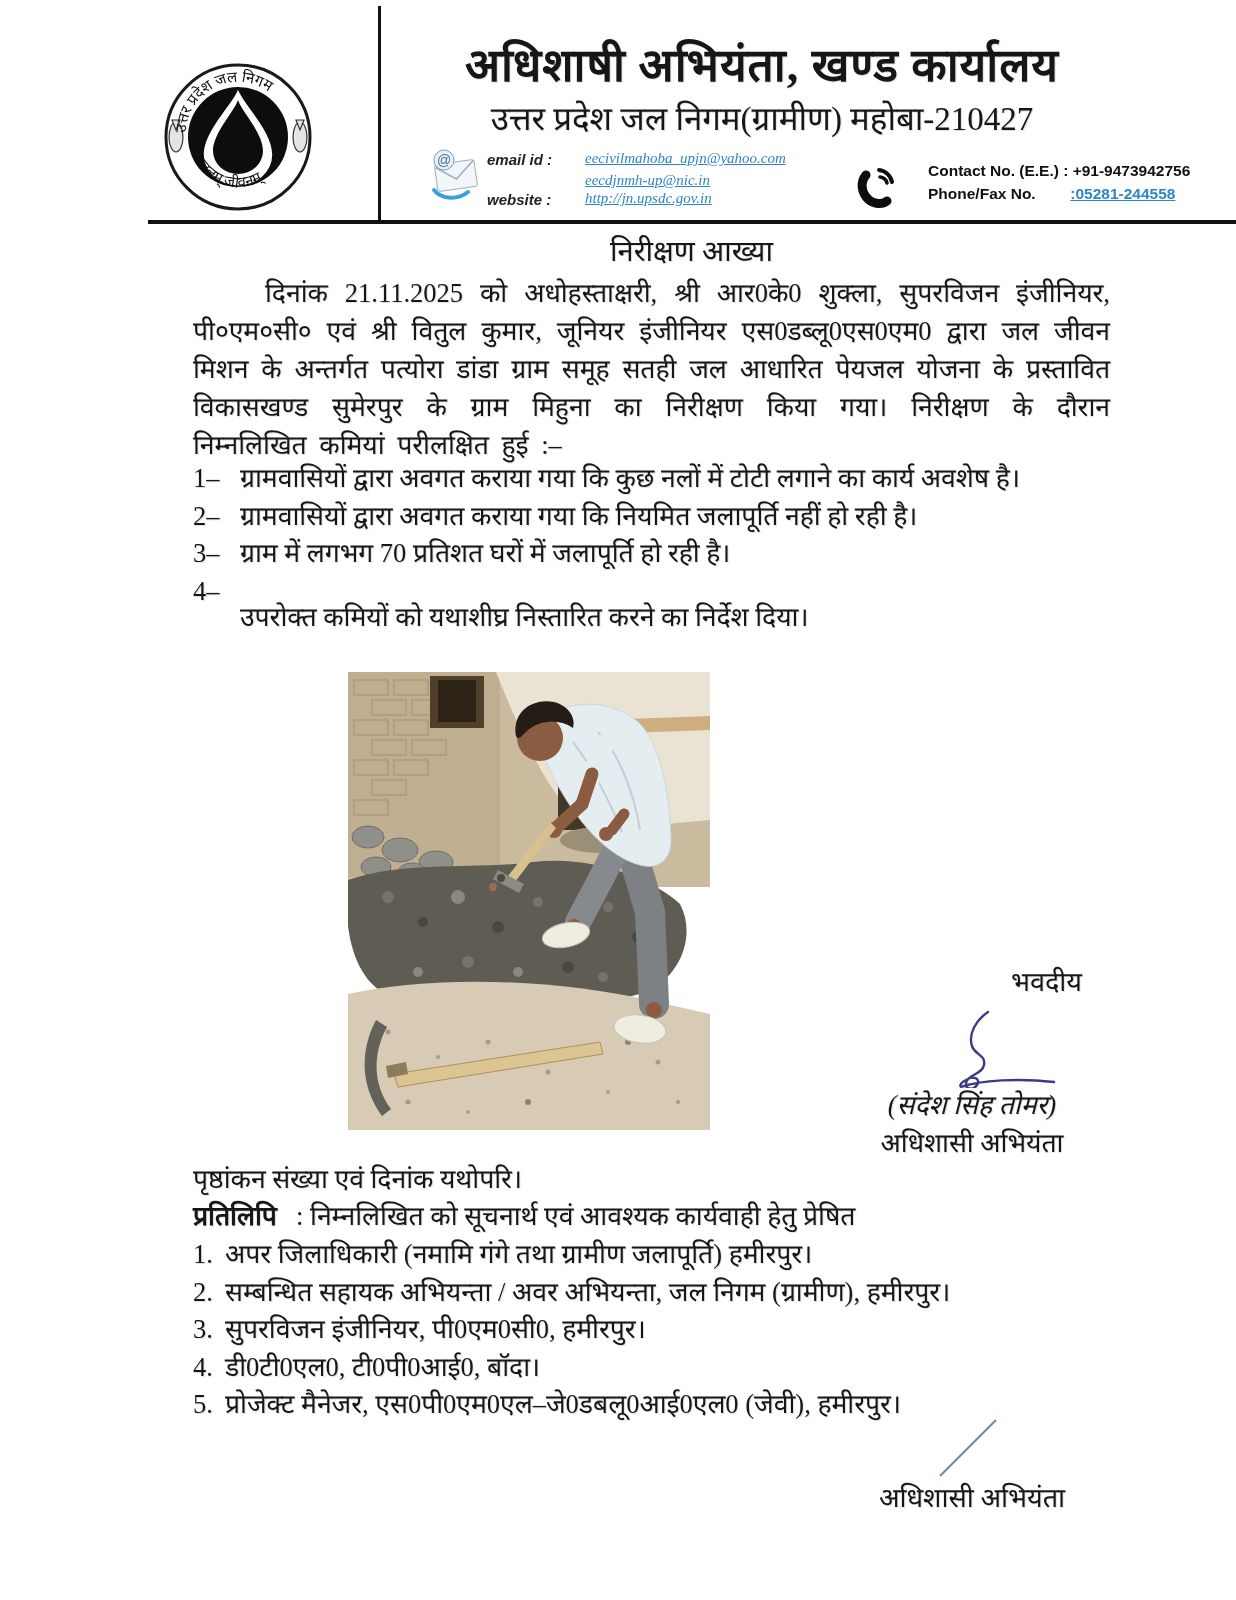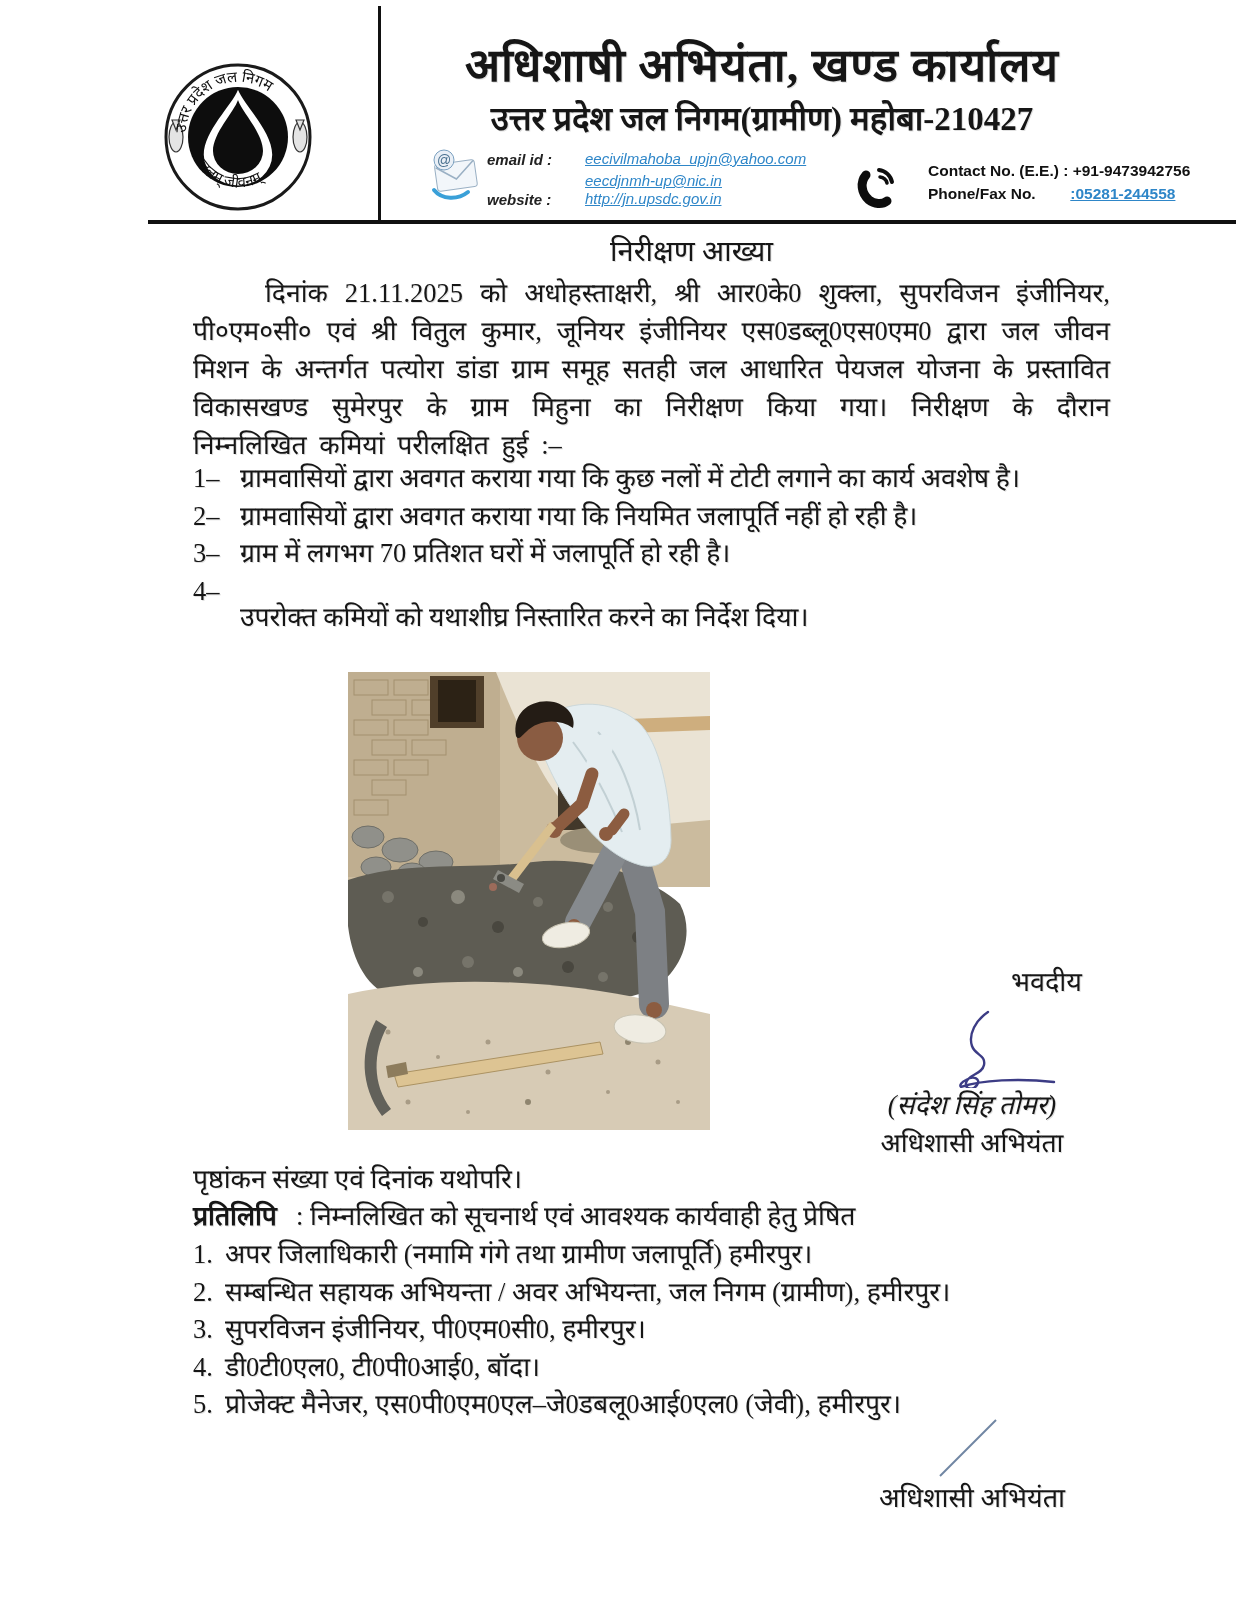--- a/index.html
+++ b/index.html
@@ -11,28 +11,28 @@
   }
   .abs{position:absolute;}
   
   .hdr-title{
     left:382px;top:40px;width:760px;text-align:center;
     font-size:46px;font-weight:700;letter-spacing:1px;line-height:1.15;
     text-shadow:1px 1px 0 rgba(120,120,120,.25);
   }
   .hdr-sub{
     left:382px;top:100px;width:760px;text-align:center;
-    font-size:33px;font-weight:700;line-height:1.2;
+    font-size:33px;font-weight:400;line-height:1.2;
     text-shadow:1px 1px 0 rgba(120,120,120,.2);
   }
   .vline{left:378px;top:6px;width:3px;height:216px;background:#111;}
   .hrule{left:148px;top:220px;right:0;height:4px;background:#111;}
   .contact-label{font-family:"Liberation Sans","DejaVu Sans",sans-serif;
     font-style:italic;font-weight:700;font-size:15px;color:#222;}
-  .contact-link{font-family:Liberation Sans, sans-serif;
+  .contact-link{font-family:Liberation Serif, serif;
     font-style:italic;font-size:15px;color:#2e86c8;text-decoration:underline;}
   .phone-line{font-family:"Liberation Sans","DejaVu Sans",sans-serif;
     font-weight:700;font-size:15.5px;color:#111;white-space:nowrap;}
   .phone-val{color:#2e86c8;text-decoration:underline;font-weight:700;}
   
   .doc-title{left:233px;top:234px;width:917px;text-align:center;
     font-size:29px;line-height:1.2;}
   .intro{left:193px;top:274px;width:917px;font-size:26.5px;line-height:38px;
     text-align:justify;text-indent:72px;word-spacing:6px;}
   .findings{left:193px;top:460px;width:930px;font-size:26.5px;line-height:37.5px;}

